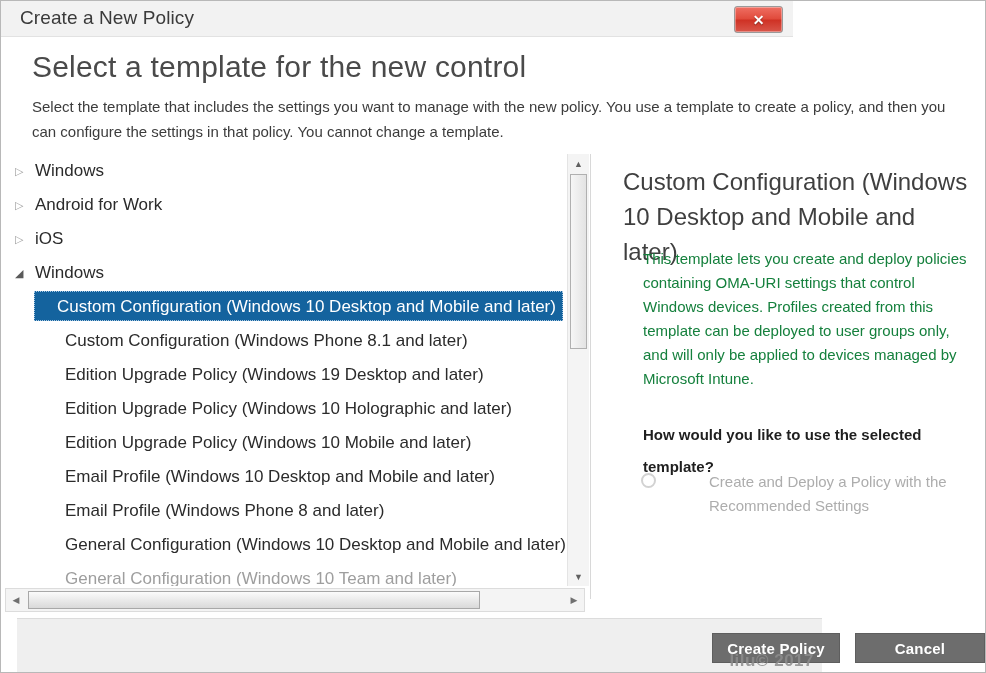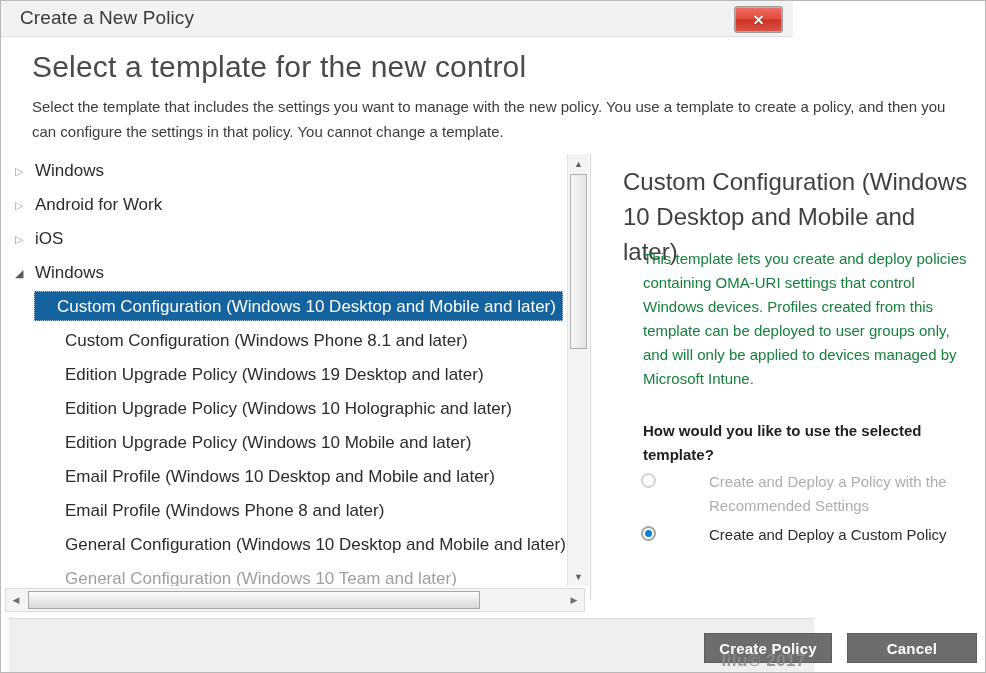--- a/index.html
+++ b/index.html
@@ -286,21 +286,21 @@
     font-size: 15px;
     line-height: 24px;
     color: #15803d;
   }
   .detail-question {
     position: absolute;
     left: 42px;
     top: 265px;
     width: 320px;
     font-size: 15px;
-    line-height: 24px;
+    line-height: 32px;
     color: #1f1f1f;
     font-weight: bold;
   }
 
   .radio-group {
     position: absolute;
     left: 40px;
     top: 316px;
     width: 340px;
   }
@@ -344,21 +344,21 @@
     line-height: 24px;
     color: #2b2b2b;
   }
   .radio-row.disabled .radio-label {
     color: #adadad;
   }
 
   
   .footer {
     position: absolute;
-    left: 8px;
+    left: 16px;
     top: 617px;
     width: 805px;
     height: 56px;
     background: #efefef;
     border-top: 1px solid #dcdcdc;
     box-sizing: border-box;
   }
   .btn {
     position: absolute;
     top: 14px;
@@ -474,24 +474,20 @@
 
     <div class="detail-pane">
       <div class="detail-title">Custom Configuration (Windows 10 Desktop and Mobile and later)</div>
       <div class="detail-body">This template lets you create and deploy policies containing OMA-URI settings that control Windows devices. Profiles created from this template can be deployed to user groups only, and will only be applied to devices managed by Microsoft Intune.</div>
       <div class="detail-question">How would you like to use the selected template?</div>
       <div class="radio-group" id="radio-group">
           <div class="radio-row disabled">
             <span class="radio-mark"></span>
             <span class="radio-label">Create and Deploy a Policy with the Recommended Settings</span>
           </div>
-          <div class="radio-row checked">
-            <span class="radio-mark"></span>
-            <span class="radio-label">Create and Deploy a Custom Policy</span>
-          </div>
         </div>
     </div>
   </div>
 
   <div class="footer">
     <div class="btn create">Create Policy</div>
     <div class="btn cancel">Cancel</div>
     <div class="watermark">lilu© 2017</div>
   </div>
 

